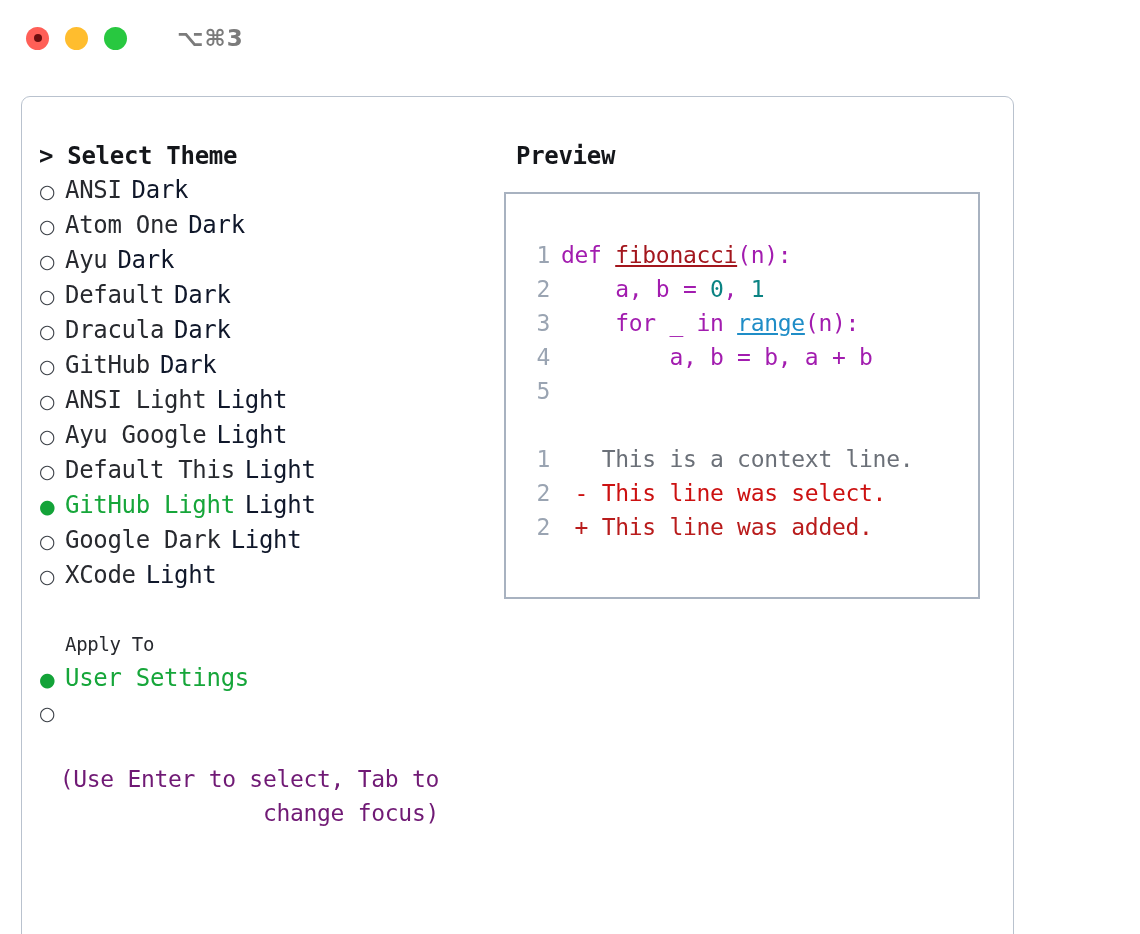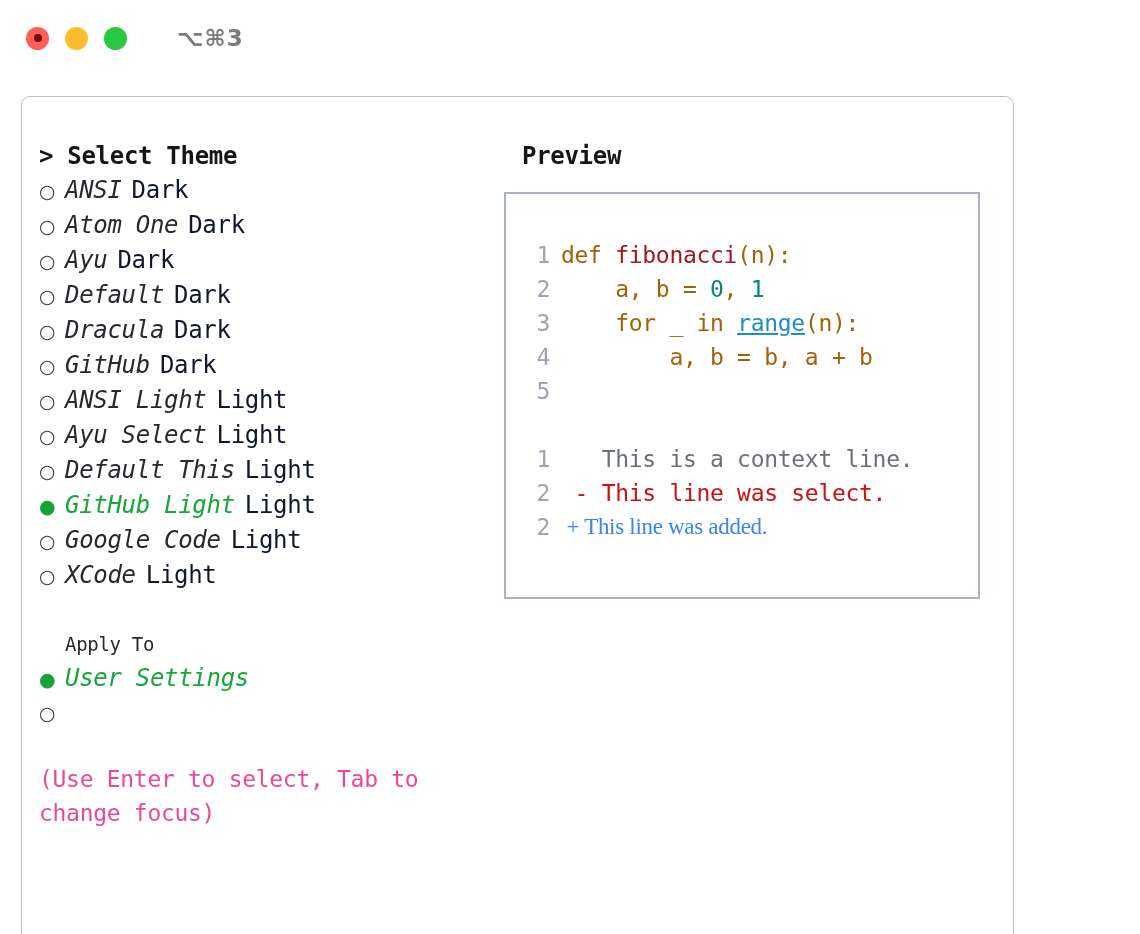--- a/index.html
+++ b/index.html
@@ -94,50 +94,51 @@
     letter-spacing: -0.3px;
   }
   .bullet {
     width: 26px;
     flex: none;
     color: #3a3f46;
     font-size: 19px;
     font-family: "DejaVu Sans", "Liberation Sans", sans-serif;
   }
   .bullet.on { color: #13a338; }
-  .opt-label { color: #27292e; font-style: italic; }
+  .opt-label { color: #27292e; }
   .opt-row.selected .opt-label { color: #16a63a; }
   .opt-tag { color: #0f172a; margin-left: 10px; }
 
   .spacer-sm { height: 34px; }
   .apply-head {
     font-size: 19px;
     color: #27292e;
     line-height: 34px;
     padding-left: 26px;
     white-space: pre;
     letter-spacing: -0.3px;
   }
   .hint {
     margin-top: 32px;
     font-size: 23px;
-    color: #ec4899;
+    color: #701a75;
     line-height: 34px;
     width: 400px;
     letter-spacing: -0.3px;
+    text-align: right;
   }
 
   
   .preview-title {
     font-size: 24px;
     font-weight: bold;
     color: #14161a;
     letter-spacing: -0.3px;
     line-height: 34px;
-    margin-left: 18px;
+    margin-left: 12px;
   }
   .code-box {
     margin-top: 19px;
     width: 476px;
     height: 407px;
     border: 2px solid #a8b2c0;
     background: #ffffff;
     box-sizing: border-box;
     padding: 44px 0 0 18px;
   }
@@ -148,27 +149,27 @@
     white-space: pre;
     letter-spacing: -0.3px;
   }
   .ln {
     width: 26px;
     flex: none;
     text-align: right;
     color: #9aa4b2;
     margin-right: 11px;
   }
-  .tok-plain { color: #a16207; }
-  .tok-fn { color: #a3161d; }
+  .tok-plain { color: #a21caf; }
+  .tok-fn { color: #a3161d; text-decoration: underline; }
   .tok-num { color: #0b8383; }
   .tok-builtin { color: #1f8dc7; text-decoration: underline; }
   .tok-ctx { color: #6b7078; }
   .tok-del { color: #cc1111; }
-  .tok-add { color: #3b82f6; font-family: Liberation Serif, serif; }
+  .tok-add { color: #b91c1c; }
   .code-gap { height: 34px; }
 </style>
 </head>
 <body>
 
 <div class="window">
 
   <div class="titlebar">
     <div class="dots">
       <div class="dot red"></div>
@@ -187,24 +188,24 @@
           <div class="section-title">&gt; Select Theme</div>
 
           <div id="theme-list">
               <div class="opt-row"><span class="bullet">○</span><span class="opt-label">ANSI</span><span class="opt-tag">Dark</span></div>
               <div class="opt-row"><span class="bullet">○</span><span class="opt-label">Atom One</span><span class="opt-tag">Dark</span></div>
               <div class="opt-row"><span class="bullet">○</span><span class="opt-label">Ayu</span><span class="opt-tag">Dark</span></div>
               <div class="opt-row"><span class="bullet">○</span><span class="opt-label">Default</span><span class="opt-tag">Dark</span></div>
               <div class="opt-row"><span class="bullet">○</span><span class="opt-label">Dracula</span><span class="opt-tag">Dark</span></div>
               <div class="opt-row"><span class="bullet">○</span><span class="opt-label">GitHub</span><span class="opt-tag">Dark</span></div>
               <div class="opt-row"><span class="bullet">○</span><span class="opt-label">ANSI Light</span><span class="opt-tag">Light</span></div>
-              <div class="opt-row"><span class="bullet">○</span><span class="opt-label">Ayu Select</span><span class="opt-tag">Light</span></div>
+              <div class="opt-row"><span class="bullet">○</span><span class="opt-label">Ayu Google</span><span class="opt-tag">Light</span></div>
               <div class="opt-row"><span class="bullet">○</span><span class="opt-label">Default This</span><span class="opt-tag">Light</span></div>
               <div class="opt-row selected"><span class="bullet on">●</span><span class="opt-label">GitHub Light</span><span class="opt-tag">Light</span></div>
-              <div class="opt-row"><span class="bullet">○</span><span class="opt-label">Google Code</span><span class="opt-tag">Light</span></div>
+              <div class="opt-row"><span class="bullet">○</span><span class="opt-label">Google Dark</span><span class="opt-tag">Light</span></div>
               <div class="opt-row"><span class="bullet">○</span><span class="opt-label">XCode</span><span class="opt-tag">Light</span></div>
             </div>
 
           <div class="spacer-sm"></div>
 
           <div class="apply-head">Apply To</div>
 
           <div id="apply-list">
               <div class="opt-row selected"><span class="bullet on">●</span><span class="opt-label">User Settings</span></div>
               <div class="opt-row"><span class="bullet">○</span></div>

